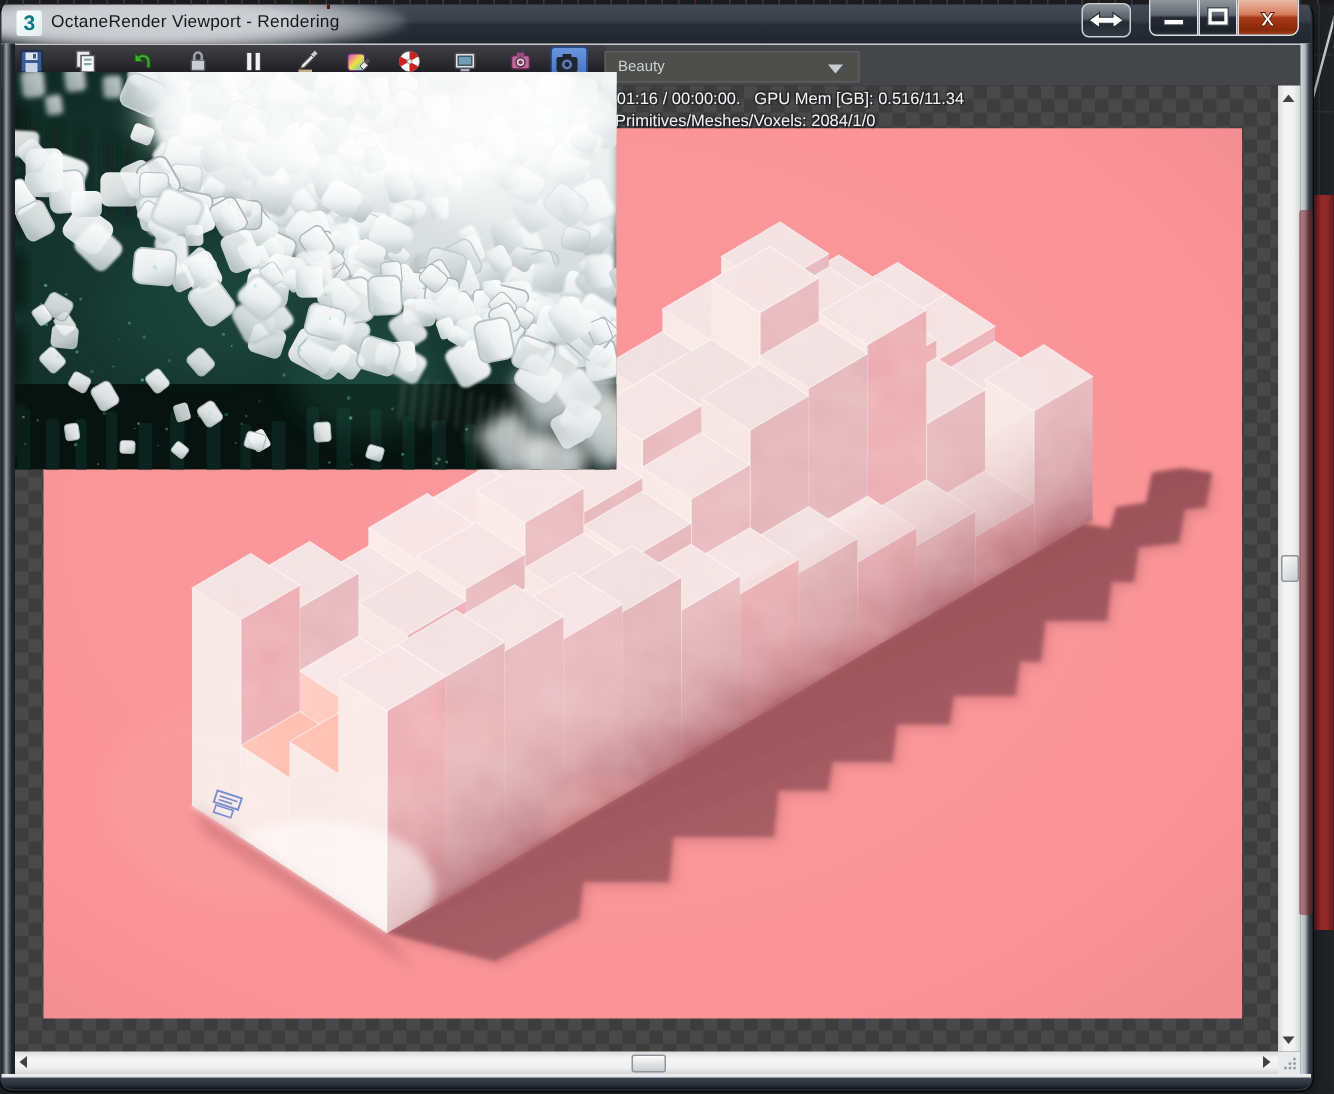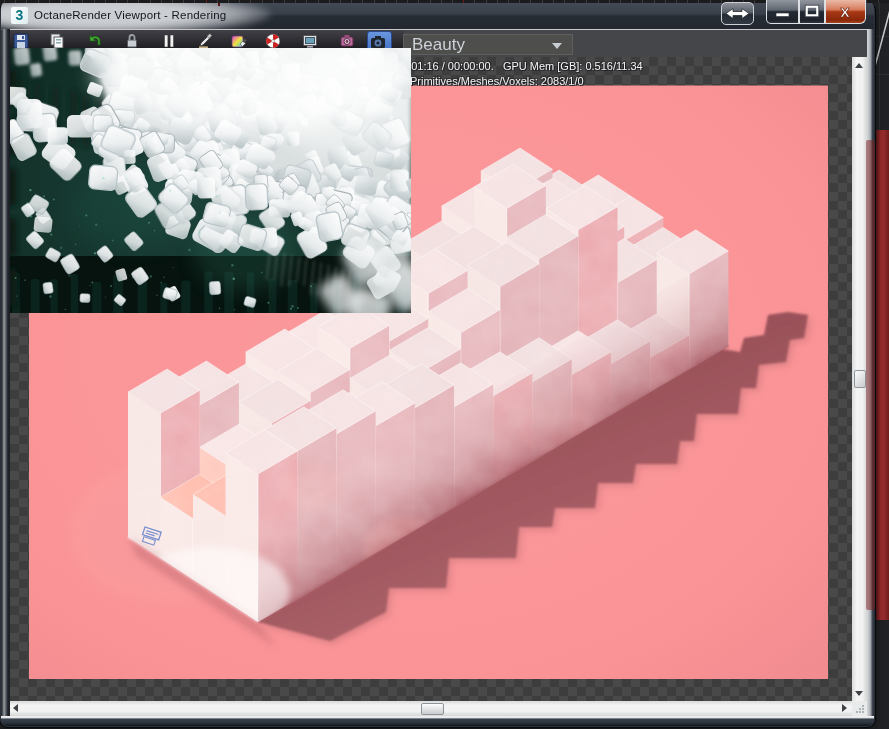--- a/index.html
+++ b/index.html
@@ -20,21 +20,21 @@
  background:linear-gradient(rgba(255,255,255,.3) 0%,rgba(230,235,240,.12) 45%,rgba(10,14,20,0) 55%),
  linear-gradient(#5a616b 0%,#434a54 45%,#252b33 55%,#333942 100%)}
 #btnmin{left:766px;width:33px;border-radius:0 0 0 5px}
 #btnmax{left:799px;width:26px}
 #btnclose{left:825px;width:41px;border-radius:0 0 6px 0;
  background:linear-gradient(rgba(255,255,255,.30) 0%,rgba(255,235,225,.16) 42%,rgba(80,10,0,.05) 50%,rgba(0,0,0,0) 100%),
  linear-gradient(#e09a7e 0%,#cf6440 42%,#ab3a17 52%,#8a2808 88%,#a84420 100%)}
 #toolbar{position:absolute;left:1px;top:29px;width:873px;height:28px;background:#45464a;border-top:1px solid #c9c9cb}
 #tbleft{position:absolute;left:9px;top:30px;width:395px;height:27px;background:linear-gradient(#404046,#0f0f13)}
 #dropdown{position:absolute;left:403px;top:34px;width:170px;height:21px;background:#4e4e4c;border:1px solid #5e5e5c;
- color:#ccd1d7;font-size:17px;line-height:19px;padding-left:8px}
+ color:#ccd1d7;font-size:10px;line-height:19px;padding-left:8px}
 #dropdown:after{content:"";position:absolute;right:10px;top:8px;border:5px solid transparent;border-top:6px solid #c8cdd3}
 #client{position:absolute;left:10px;top:57px;width:842px;height:645px}
 #vscroll{position:absolute;left:852px;top:57px;width:15px;height:644px;background:linear-gradient(90deg,#d9dadb,#f4f4f4 30%,#f1f1f1 70%,#d4d5d6)}
 #hscroll{position:absolute;left:10px;top:701px;width:842px;height:15px;background:linear-gradient(#d9dadb,#f4f4f4 30%,#f1f1f1 70%,#d4d5d6)}
 #corner{position:absolute;left:852px;top:701px;width:15px;height:15px;background:#e9eaeb}
 #vthumb{position:absolute;left:853.5px;top:370px;width:12px;height:18px;background:linear-gradient(135deg,#fdfdfd,#c9cbcd);border:1px solid #8e9499;border-radius:2px}
 #hthumb{position:absolute;left:421px;top:702.5px;width:23px;height:12px;background:linear-gradient(#fdfdfd,#c9cbcd);border:1px solid #8e9499;border-radius:2px}
 .sarrow{position:absolute;width:0;height:0;border:4px solid transparent}
 #framebottom{position:absolute;left:1px;top:716px;width:873px;height:10px;border-radius:0 0 7px 7px;
  background:linear-gradient(#f0f1f2,#e3e5e7 18%,#39414c 30%,#2b323c 70%,#11151b)}
@@ -552,21 +552,21 @@
  <g opacity="0.8" transform="translate(135,470) rotate(18)">
           <rect width="17" height="8" fill="none" stroke="#5878c8" stroke-width="1.3"></rect>
           <line x1="2.5" y1="3" x2="15" y2="3" stroke="#5878c8" stroke-width="1.2"></line>
           <line x1="2.5" y1="5.5" x2="12" y2="5.5" stroke="#5878c8" stroke-width="1.2"></line>
           <rect x="2" y="9.5" width="12" height="5" fill="none" stroke="#5878c8" stroke-width="1.1"></rect>
         </g>
 </g>
 </svg>
 </div>
 <div id="text1">0:01:16 / 00:00:00. &nbsp; GPU Mem [GB]: 0.516/11.34</div>
-<div id="text2">Primitives/Meshes/Voxels: 2083/1/0</div>
+<div id="text2">Primitives/Meshes/Voxels: 2084/1/0</div>
 <div id="inset">
 <svg width="401" height="265" viewBox="0 0 401 265">
 <defs>
  <radialGradient id="insbg" cx="0.45" cy="0.55" r="1.0">
   <stop offset="0" stop-color="#1d423a"></stop>
           <stop offset="0.5" stop-color="#123129"></stop>
           <stop offset="1" stop-color="#0a211b"></stop>
  </radialGradient>
  <linearGradient id="cg1" x1="0" y1="0" x2="0.6" y2="1">
   <stop offset="0" stop-color="#ffffff"></stop>

